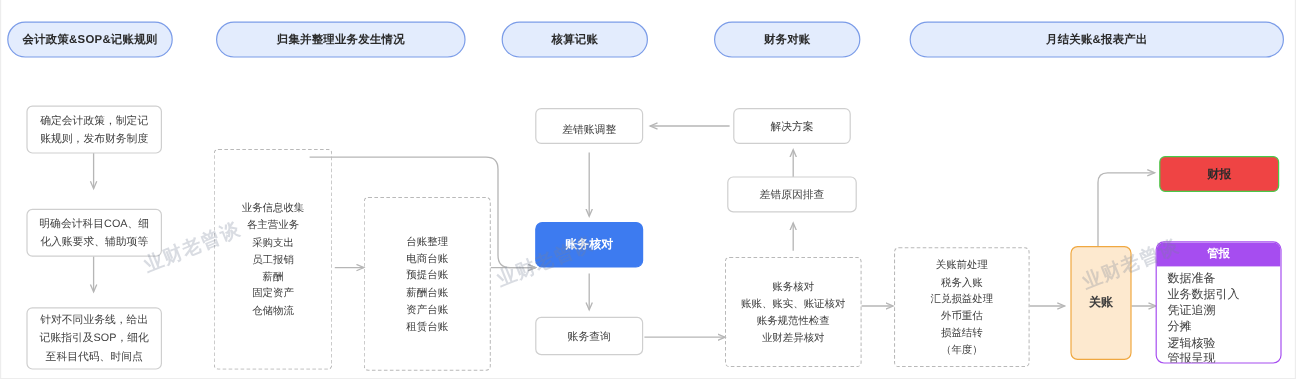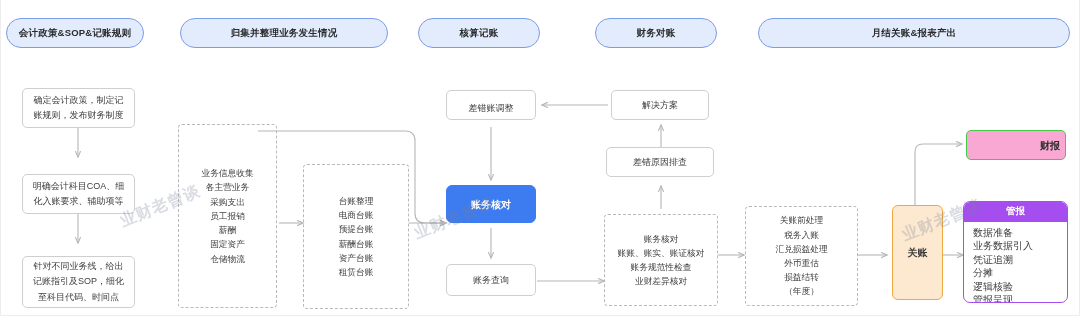--- a/index.html
+++ b/index.html
@@ -62,27 +62,26 @@
   .node-orange {
     background: #fde9cf;
     border: 1px solid #f0a841;
     color: #3d3d3d;
     font-weight: bold;
     border-radius: 6px;
     font-size: 10px;
     font-family: Liberation Serif, serif;
   }
   .node-green {
-    background: #f9a8d4;
+    background: #ef4444;
     border: 1px solid #49c949;
     color: #2b2b2b;
     font-weight: bold;
     border-radius: 5px;
     font-size: 10px;
-    justify-content: flex-end;
   }
   
   .dashbox {
     position: absolute;
     border: 1.3px dashed #b9b9b9;
     border-radius: 4px;
     background: transparent;
     display: flex; flex-direction: column;
     align-items: center; justify-content: center;
     font-size: 8.7px;

